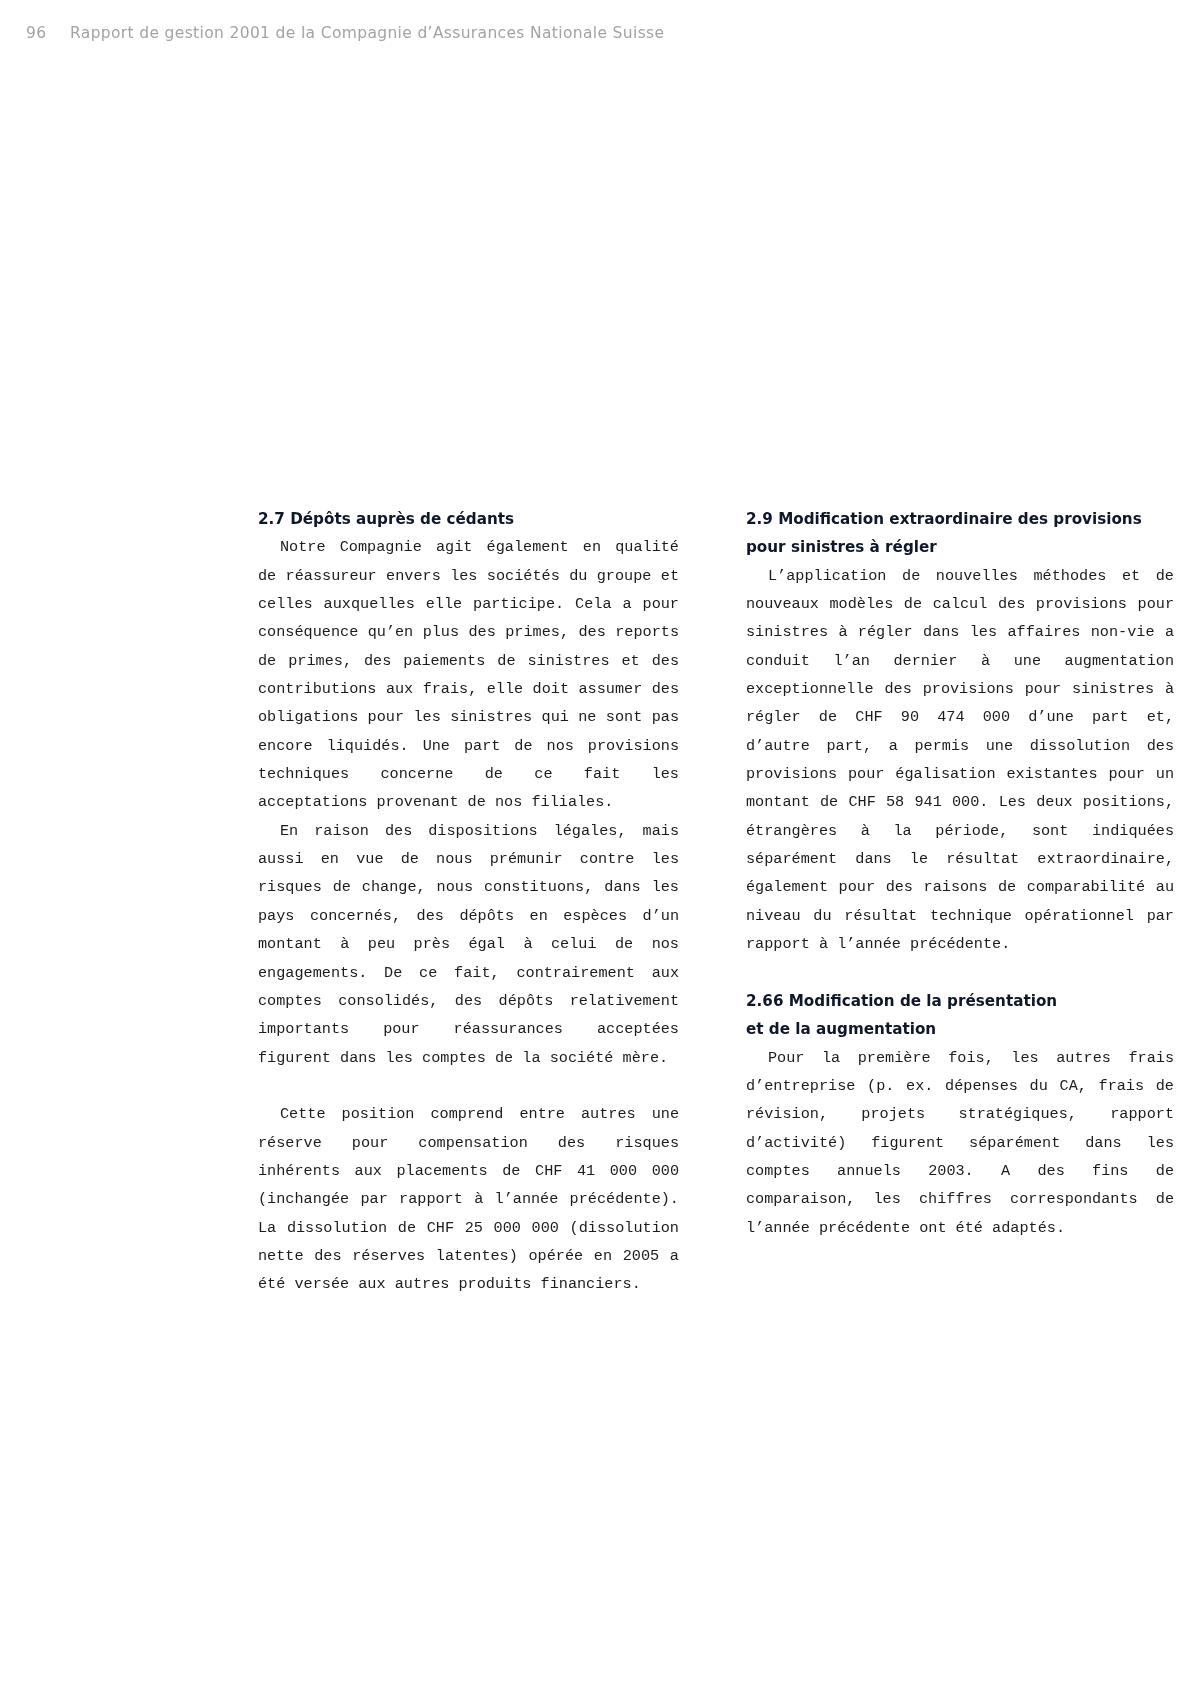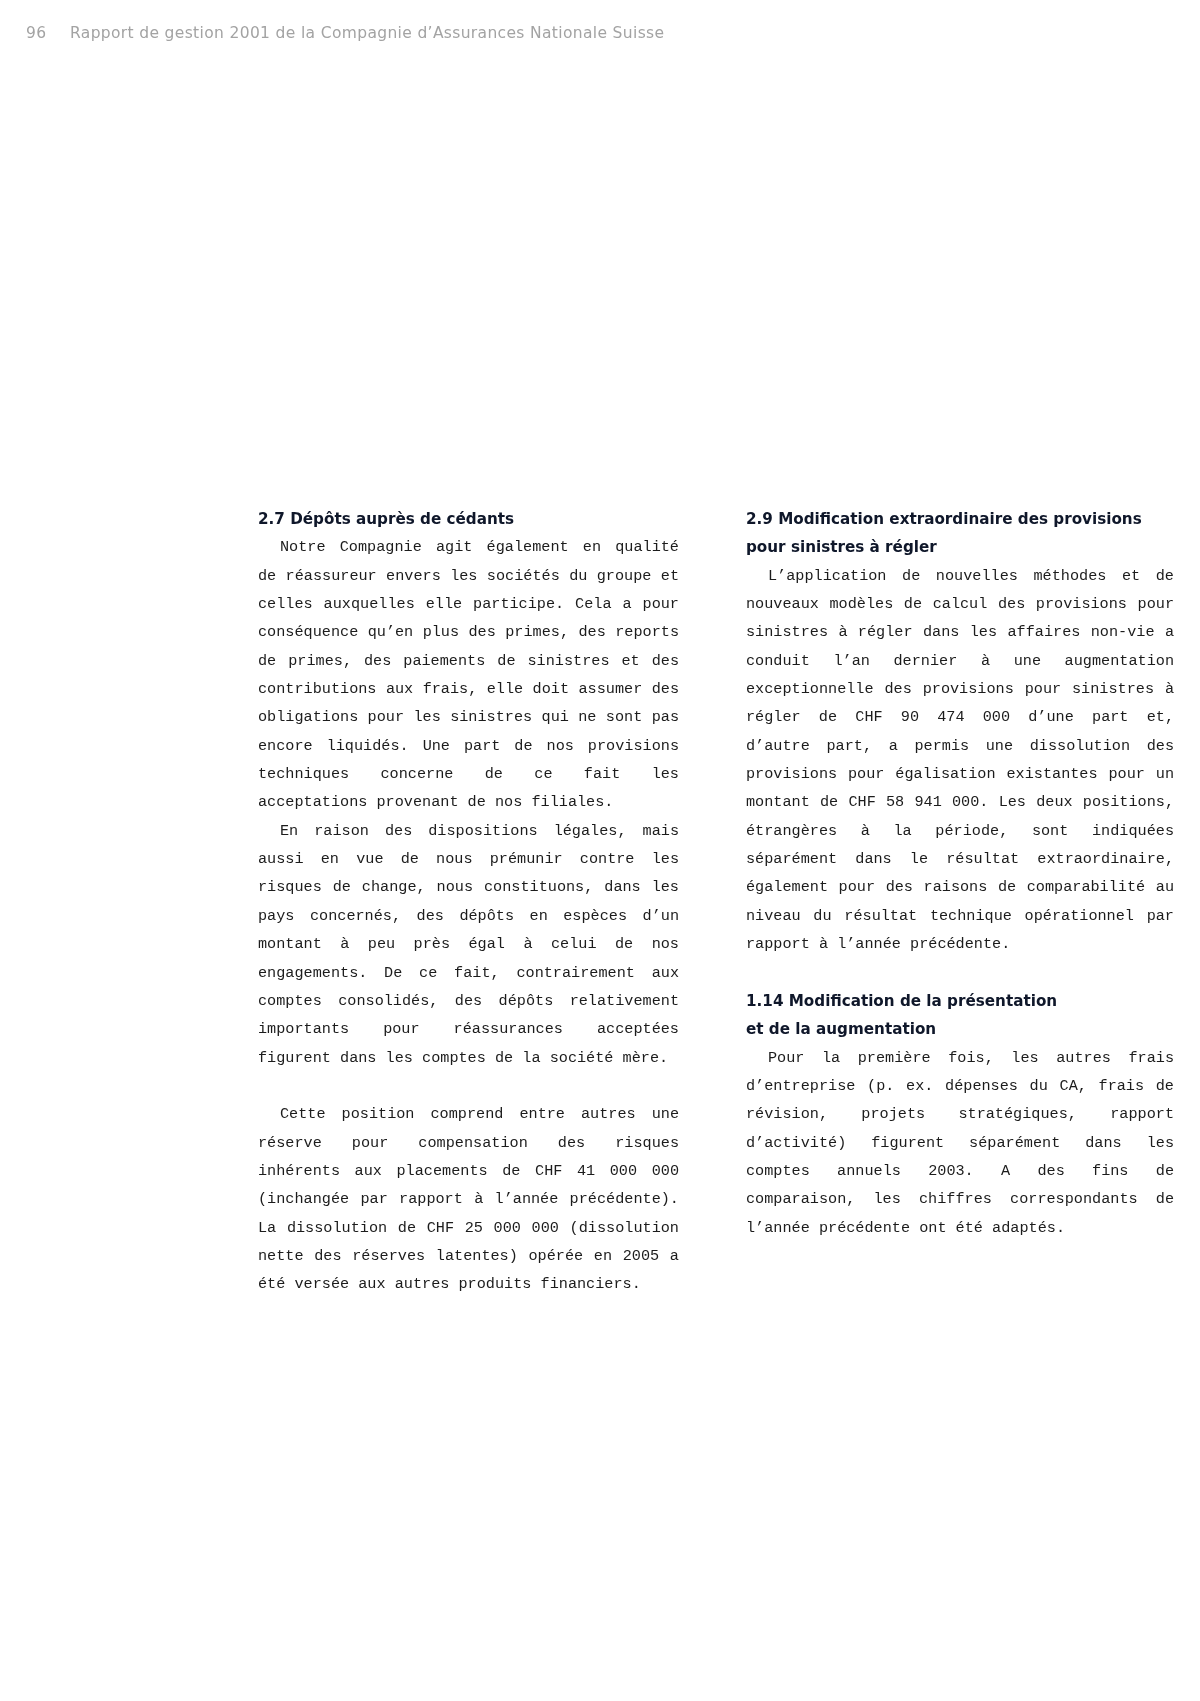--- a/index.html
+++ b/index.html
@@ -46,16 +46,16 @@
     <p>Cette position comprend entre autres une réserve pour compensation des risques inhérents aux place­ments de CHF 41 000 000 (inchangée par rapport à l’année précédente). La dissolution de CHF 25 000 000 (dissolution nette des réserves latentes) opérée en 2005 a été versée aux autres produits financiers.</p>
   </div>
 </div>
 
 <div class="column col-right">
   <div class="section">
     <h2><span>2.9 Modification extraordinaire des provisions</span><br><span>pour sinistres à régler</span></h2>
     <p>L’application de nouvelles méthodes et de nouveaux modèles de calcul des provisions pour sinistres à régler dans les affaires non-vie a conduit l’an dernier à une augmentation exceptionnelle des provisions pour sinis­tres à régler de CHF 90 474 000 d’une part et, d’autre part, a permis une dissolution des provisions pour éga­lisation existantes pour un montant de CHF 58 941 000. Les deux positions, étrangères à la période, sont indi­quées séparément dans le résultat extraordinaire, éga­lement pour des raisons de comparabilité au niveau du résultat technique opérationnel par rapport à l’année précédente.</p>
   </div>
   <div class="section">
-    <h2><span>1.14 Modification de la présentation</span><br><span>et de la augmentation</span></h2>
+    <h2><span>2.66 Modification de la présentation</span><br><span>et de la augmentation</span></h2>
     <p>Pour la première fois, les autres frais d’entreprise (p. ex. dépenses du CA, frais de révision, projets stra­tégiques, rapport d’activité) figurent séparément dans les comptes annuels 2003. A des fins de comparaison, les chiffres correspondants de l’année précédente ont été adaptés.</p>
   </div>
 </div>
 
 </body></html>

